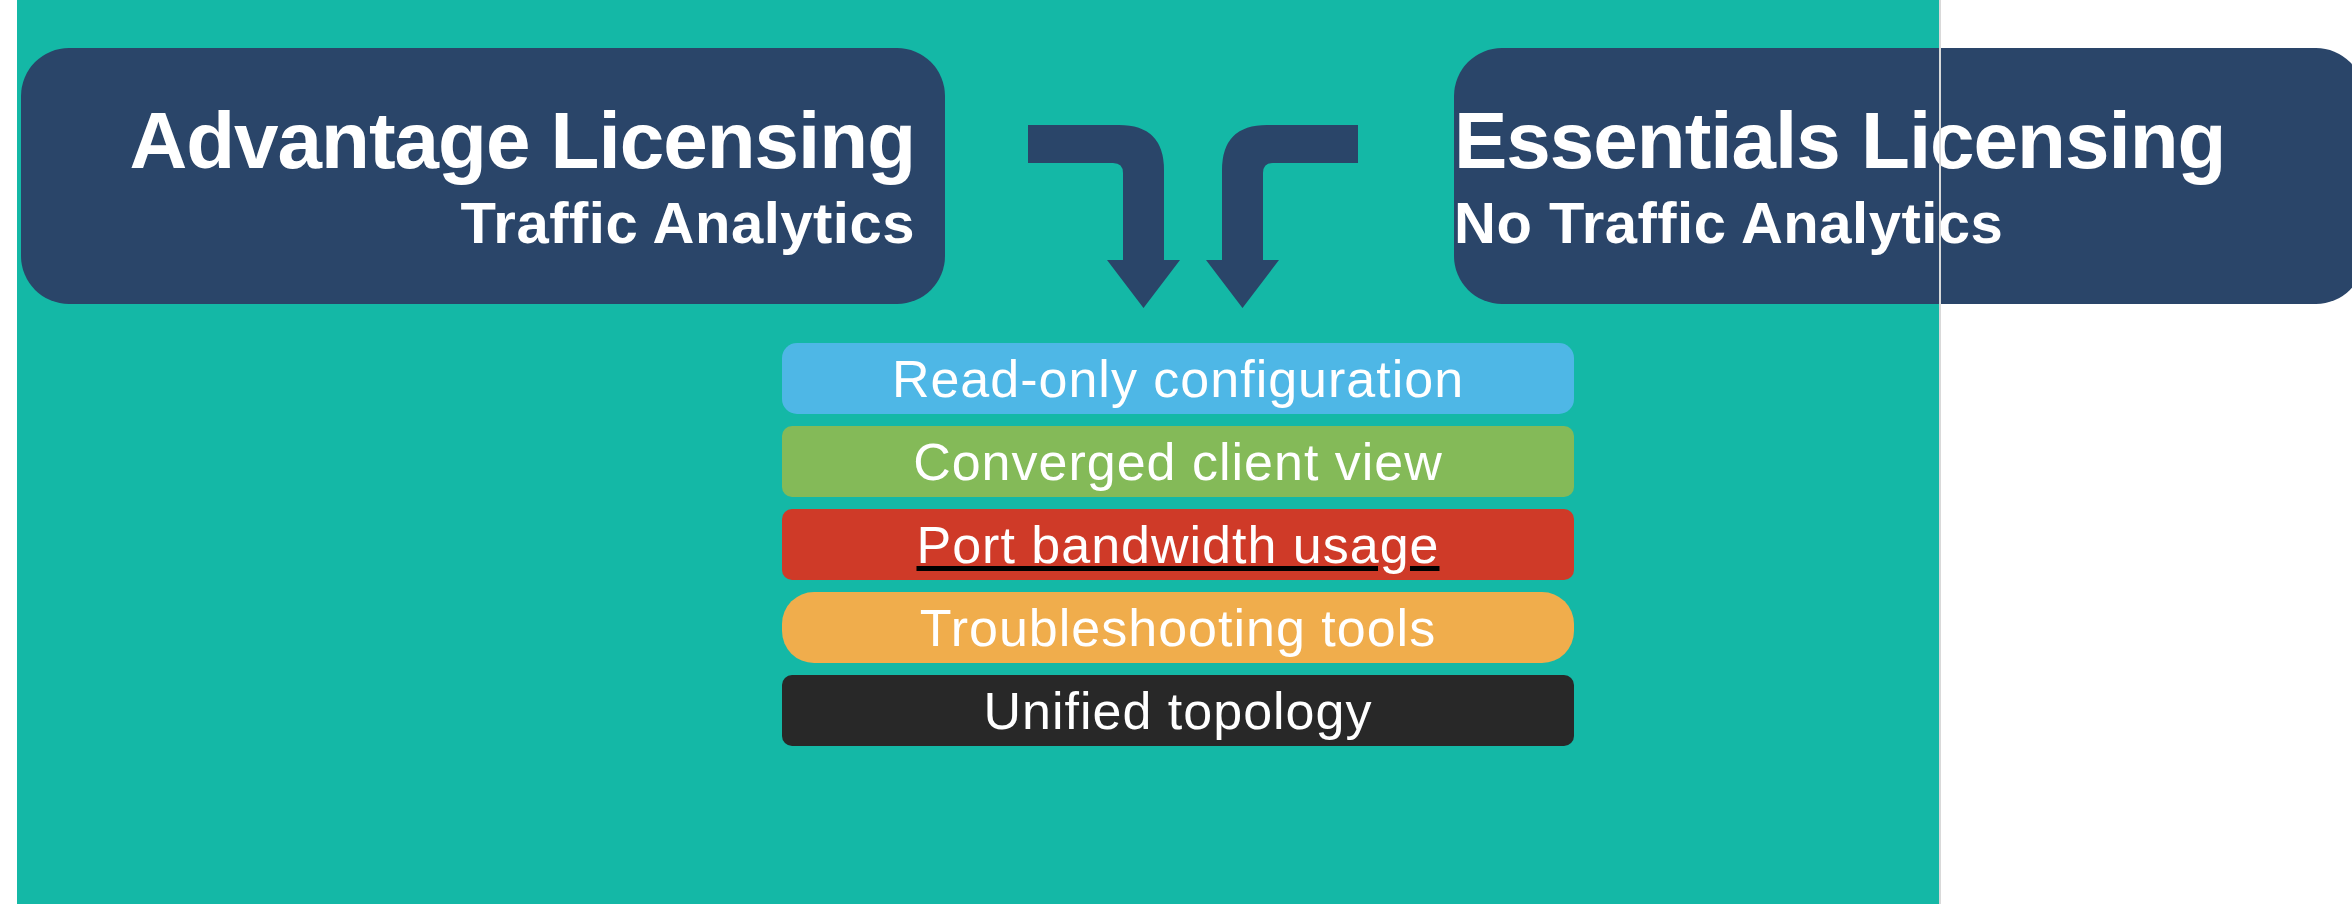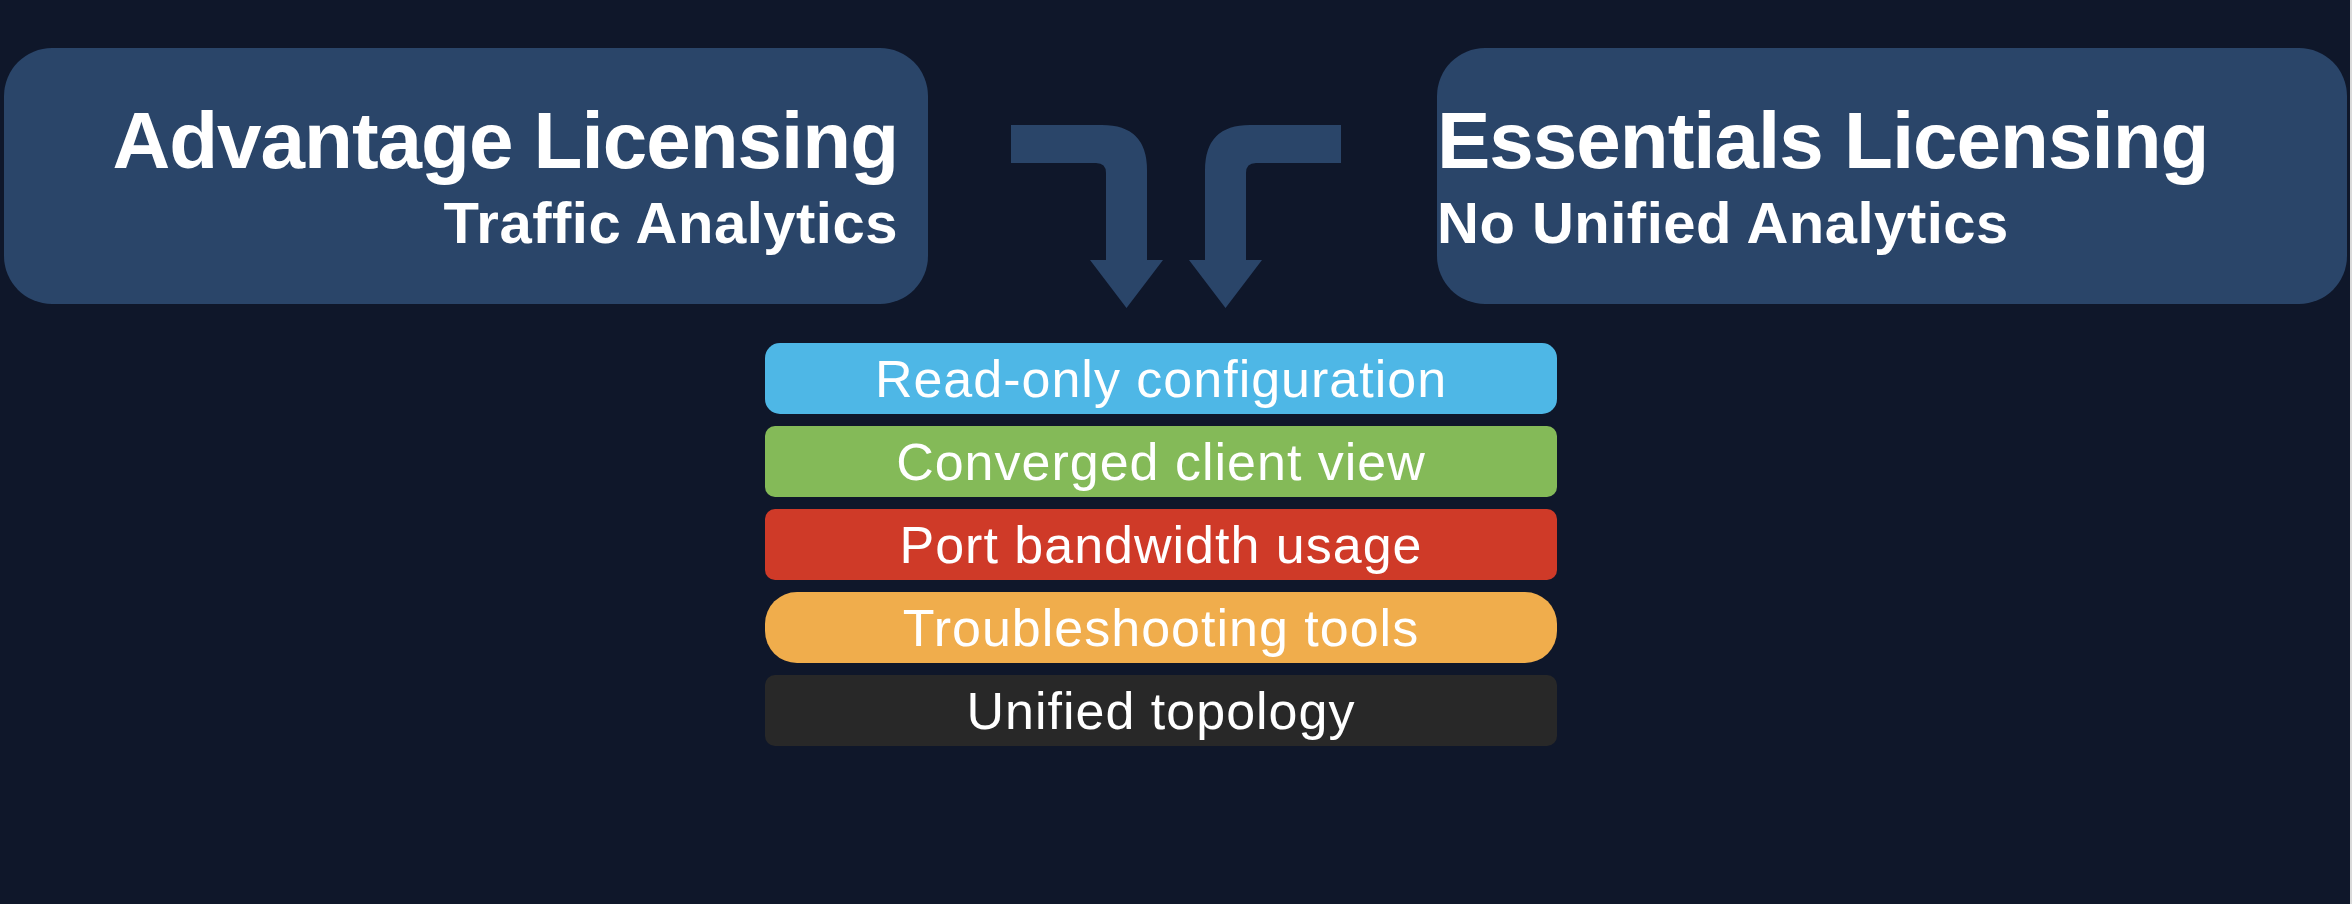--- a/index.html
+++ b/index.html
@@ -6,23 +6,24 @@
     margin: 0;
     padding: 0;
     background: #ffffff;
     width: 2352px;
     height: 904px;
     overflow: hidden;
     font-family: "Liberation Sans", sans-serif;
   }
   .stage {
     position: relative;
-    width: 2352px;
+    width: 1924px;
     height: 904px;
-    background: #0f172a;
+    background: #14b8a6;
+    margin-left: 17px;
   }
   
   .license-box {
     position: absolute;
     top: 48px;
     height: 256px;
     border-radius: 48px;
     color: #ffffff;
     display: flex;
     flex-direction: column;
@@ -102,36 +103,36 @@
 
 <div class="stage">
 
   <div class="license-box left" style="background: rgb(42, 69, 105);">
     <div class="license-title">Advantage Licensing</div>
     <div class="license-subtitle">Traffic Analytics</div>
   </div>
 
   <div class="license-box right" style="background: rgb(42, 69, 105);">
     <div class="license-title">Essentials Licensing</div>
-    <div class="license-subtitle">No Unified Analytics</div>
+    <div class="license-subtitle">No Traffic Analytics</div>
   </div>
 
   <svg class="arrows" viewBox="990 115 380 200">
     <path class="arrow-shape" d="M1011,125 H1102 Q1147,125 1147,170 V260 H1163 L1126.5,308 L1090,260 H1106 V173 Q1106,163 1096,163 H1011 Z" fill="#2a4569"></path>
     <path class="arrow-shape" d="M1341,125 H1250 Q1205,125 1205,170 V260 H1189 L1225.5,308 L1262,260 H1246 V173 Q1246,163 1256,163 H1341 Z" fill="#2a4569"></path>
   </svg>
 
   <div class="feature-list">
       <div class="feature-bar" style="background: rgb(78, 183, 230); border-radius: 15px;">
         <span class="feature-bar-label">Read-only configuration</span>
       </div>
       <div class="feature-bar" style="background: rgb(132, 186, 88); justify-content: center;">
         <span class="feature-bar-label">Converged client view</span>
       </div>
-      <div class="feature-bar" style="background: rgb(207, 58, 40);">
+      <div class="feature-bar" style="background: rgb(207, 58, 40); text-decoration: underline;">
         <span class="feature-bar-label">Port bandwidth usage</span>
       </div>
       <div class="feature-bar" style="background: rgb(240, 173, 76); border-radius: 32px;">
         <span class="feature-bar-label">Troubleshooting tools</span>
       </div>
       <div class="feature-bar" style="background: rgb(40, 40, 40);">
         <span class="feature-bar-label">Unified topology</span>
       </div>
     </div>
 

